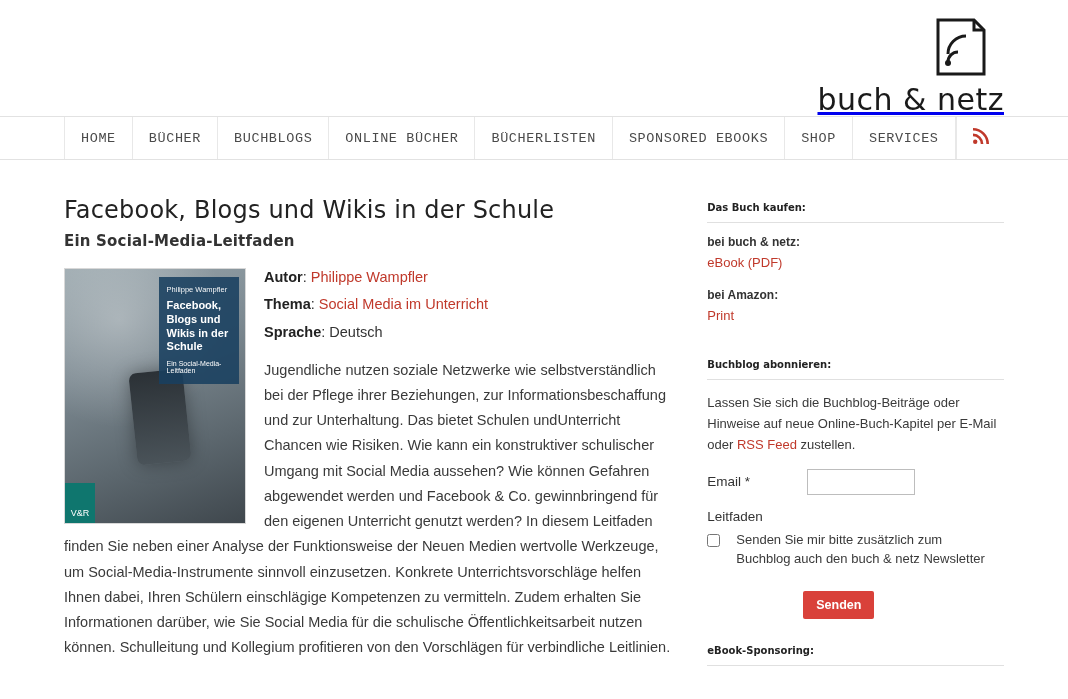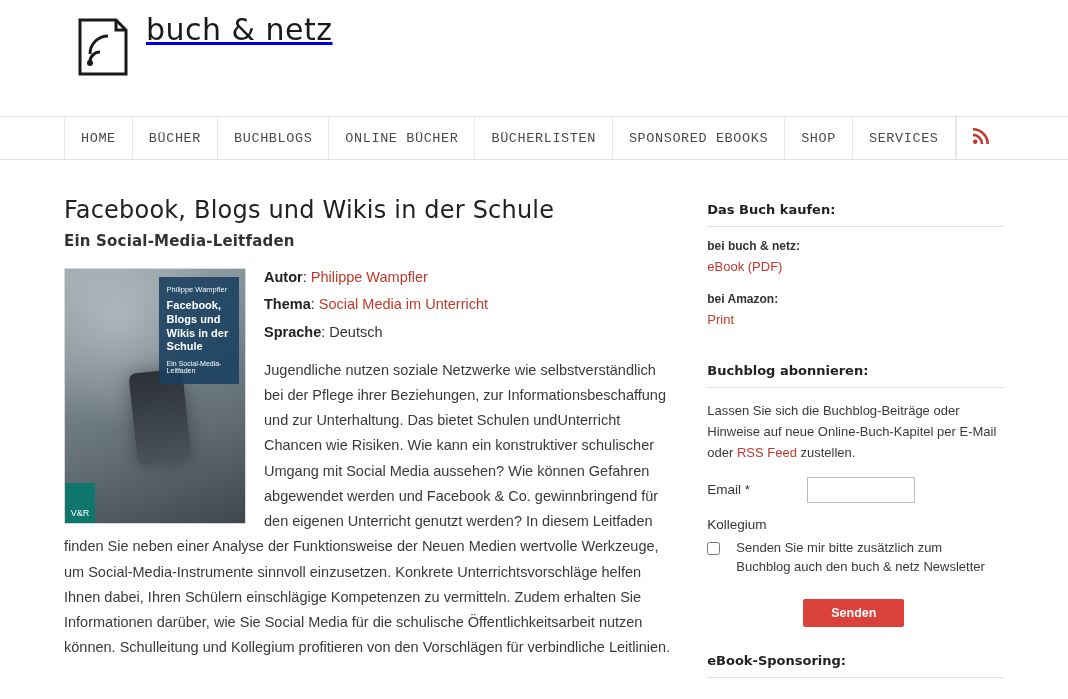--- a/index.html
+++ b/index.html
@@ -24,22 +24,23 @@
     position: relative;
   }
 
   
   .header {
     padding-top: 12px;
     height: 104px;
   }
   .logo {
     display: flex;
-    align-items: flex-start;
+    align-items: flex-end;
     margin-left: 8px;
+    flex-direction: column;
   }
   .logo-mark {
     width: 62px; height: 70px;
     position: relative;
     margin-right: 12px;
   }
   .logo-mark .book {
     position: absolute;
     left: 4px; top: 4px;
     width: 54px; height: 62px;
@@ -187,21 +188,21 @@
     line-height: 1.74;
     color: #3a3a3a;
     text-align: left;
   }
   .body-text p { margin: 0 0 14px 0; }
 
   
   .widget { margin-bottom: 26px; }
   .widget-title {
     font-family: "DejaVu Sans", sans-serif;
-    font-size: 13px;
+    font-size: 10px;
     font-weight: bold;
     color: #222;
     padding-bottom: 9px;
     border-bottom: 1px solid #e0e0e0;
     margin: 0 0 12px 0;
   }
   .side-label {
     font-size: 12px;
     font-weight: bold;
     color: #333;
@@ -260,21 +261,21 @@
     color: #3a3a3a;
     width: 255px;
   }
   .submit-wrap { margin-top: 22px; padding-left: 96px; }
   .submit-btn {
     background: #d9413a;
     color: #fff;
     border: none;
     font-size: 12.5px;
     font-weight: bold;
-    padding: 7px 28px;
+    padding: 7px 13px;
     cursor: pointer;
     font-family: "Liberation Sans", sans-serif;
     border-radius: 2px;
   }
 </style>
 </head>
 <body>
 
 <div class="page">
 
@@ -369,21 +370,21 @@
 
         <div class="widget">
           <div class="widget-title">Buchblog abonnieren:</div>
           <p class="side-text"><span>Lassen Sie sich die Buchblog-Beiträge oder Hinweise auf neue Online-Buch-Kapitel per E-Mail oder </span><a href="#">RSS Feed</a><span> zustellen.</span></p>
 
           <div class="form-row">
             <div class="form-label">Email *</div>
             <input class="text-input" type="text" placeholder="" style="">
           </div>
 
-          <div class="check-title">Kollegium</div>
+          <div class="check-title">Leitfaden</div>
           <div class="check-row">
             <input type="checkbox" style="">
             <div class="check-text">Senden Sie mir bitte zusätzlich zum Buchblog auch den buch &amp; netz Newsletter</div>
           </div>
 
           <div class="submit-wrap">
             <button class="submit-btn">Senden</button>
           </div>
         </div>
 

